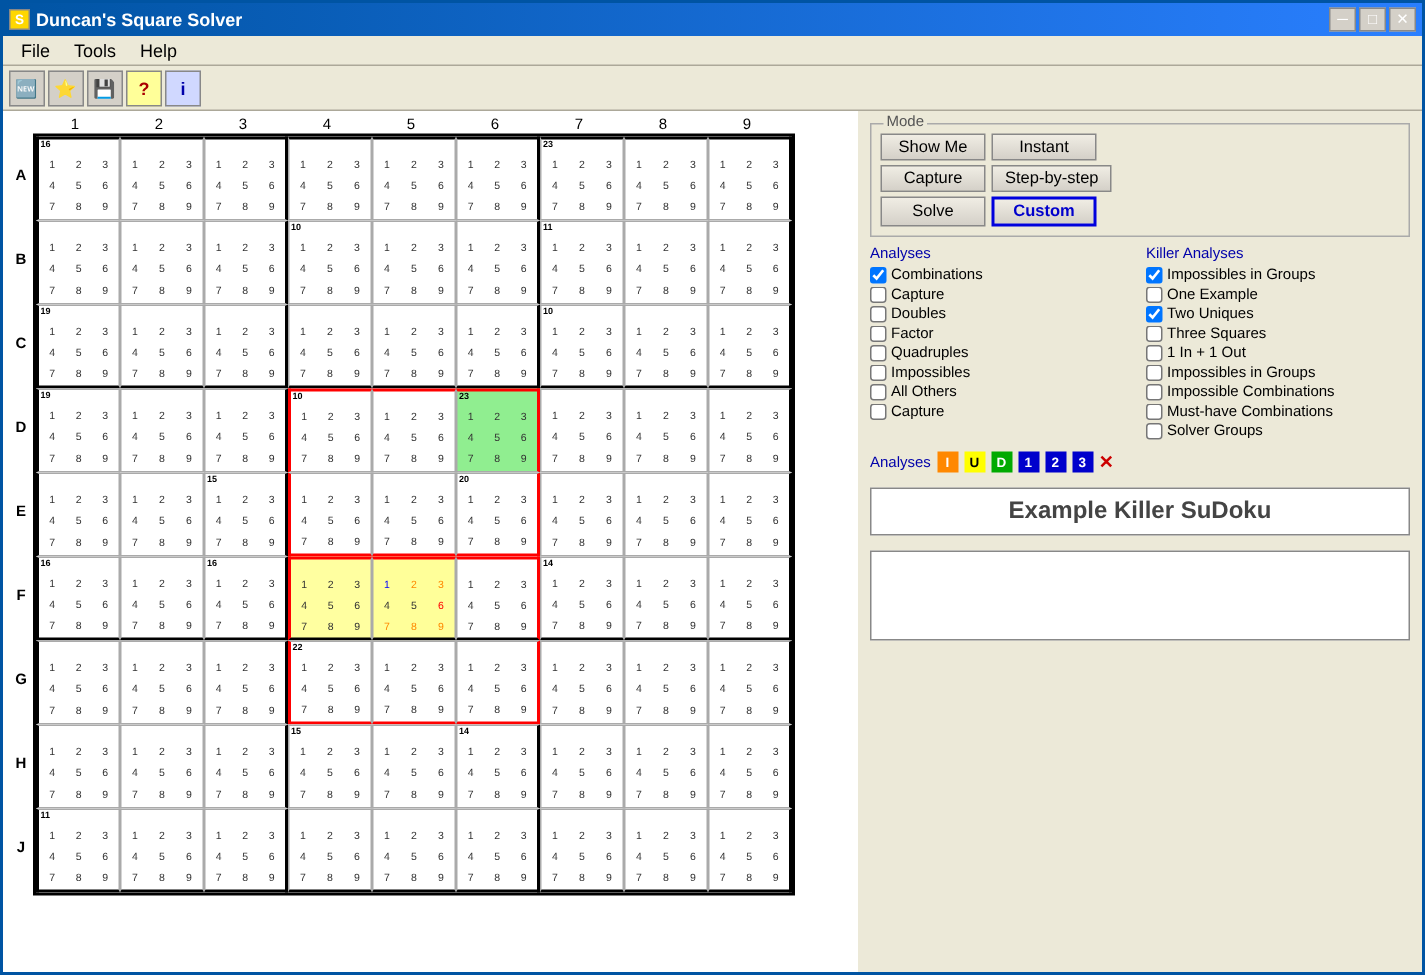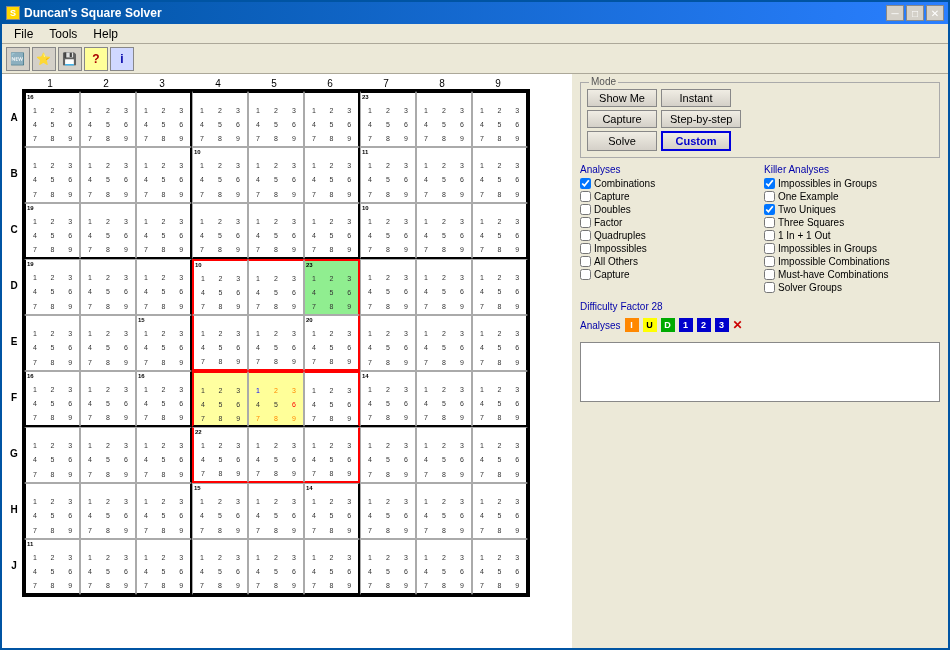--- a/index.html
+++ b/index.html
@@ -1400,29 +1400,27 @@
             <span class="checkbox-label">Must-have Combinations</span>
           </div>
           <div class="checkbox-item">
             <input type="checkbox" style="">
             <span class="checkbox-label">Solver Groups</span>
           </div>
         </div>
       </div>
 
       <div class="difficulty-row">
-        <span>Difficulty Factor 28</span>
-      </div>
-      <div class="difficulty-row">
         <span>Analyses</span>
         <span class="diff-badge diff-i">I</span>
         <span class="diff-badge diff-u">U</span>
         <span class="diff-badge diff-d">D</span>
         <span class="diff-badge diff-num">1</span>
         <span class="diff-badge diff-num">2</span>
         <span class="diff-badge diff-num">3</span>
         <span class="diff-x">✕</span>
       </div>
 
+      <div class="title-display">Example Killer SuDoku</div>
       <div style="background:white; border:1px solid #888; height:60px; margin-top:4px;"></div>
     </div>
   </div>
 </div>
 
 </body></html>

